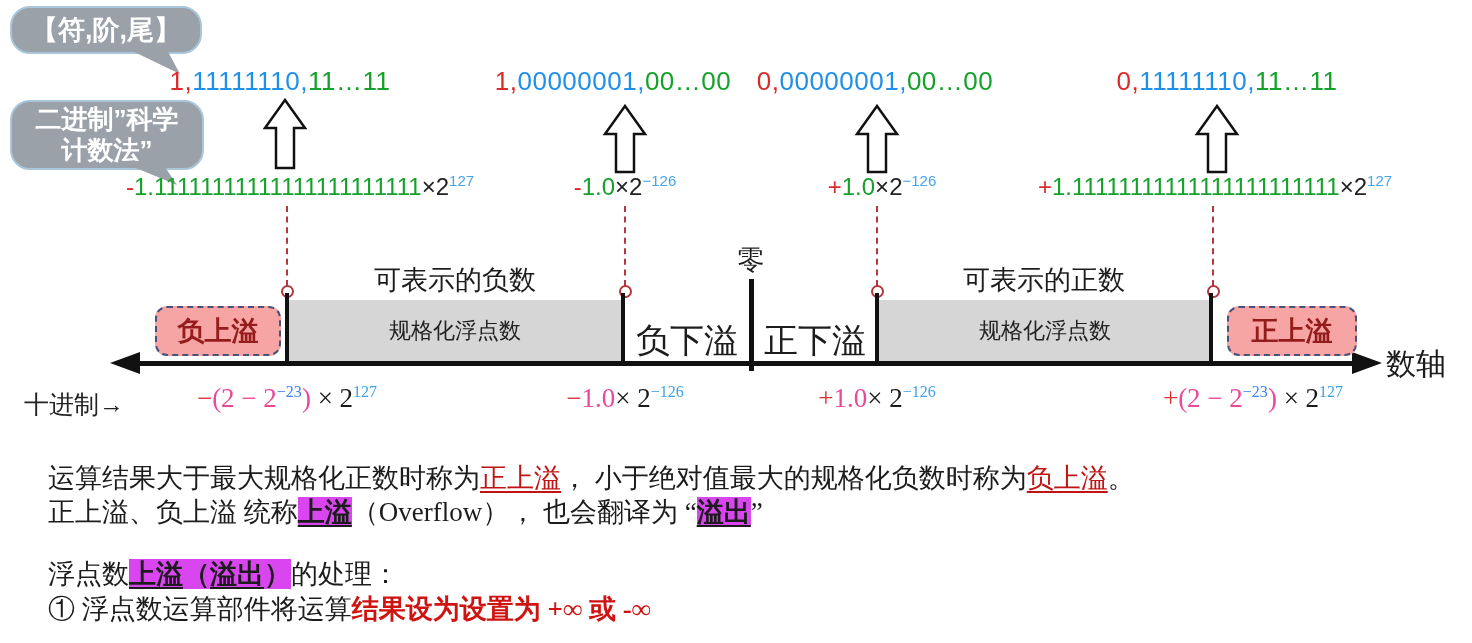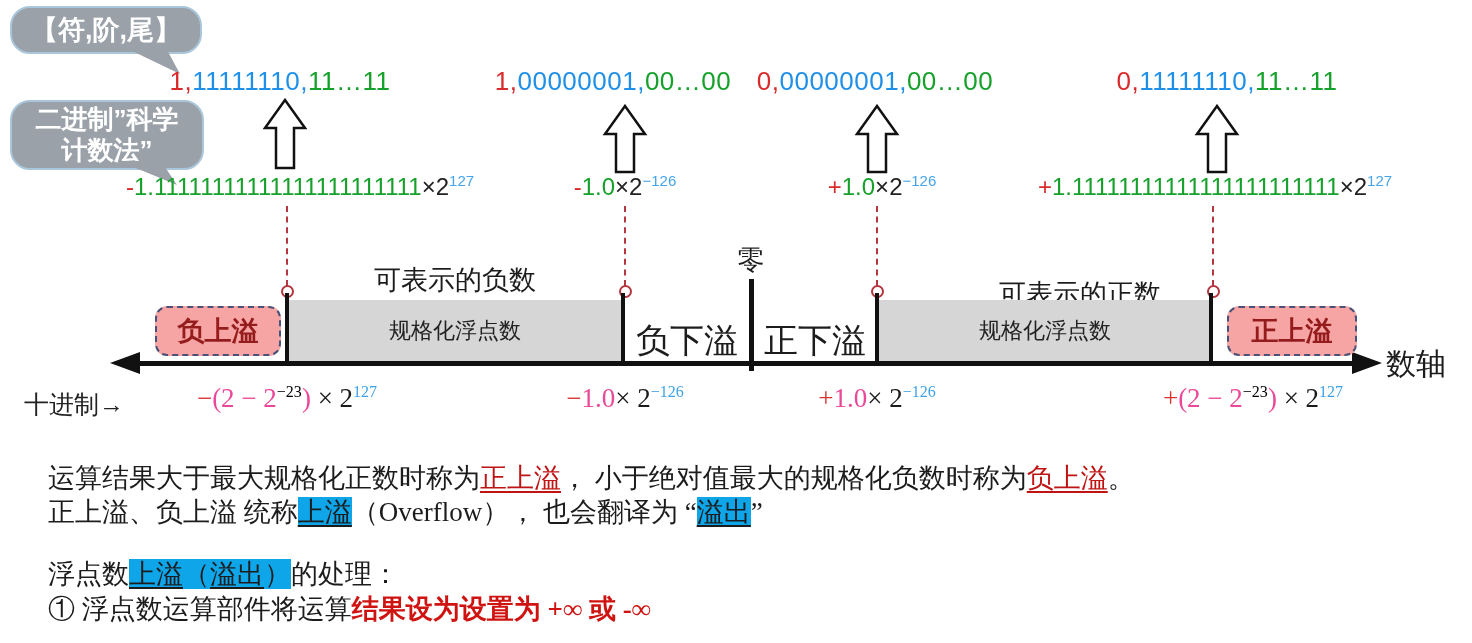--- a/index.html
+++ b/index.html
@@ -49,28 +49,28 @@
     background:#f7a4a4; border:2px dashed #4a5178; border-radius:12px;
     color:#951c1c; font-size:27px; font-weight:bold;
   }
   .ov-neg { left:155px; width:122px; }
   .ov-pos { left:1227px; width:126px; }
   
   .dec-prefix { position:absolute; left:24px; top:388px; font-size:25px; color:#222; }
   .dec { position:absolute; top:383px; font-size:27px; font-family:"Liberation Serif", serif; white-space:nowrap; transform:translateX(-50%); }
   .dec .d-sign { color:#d93030; }
   .dec .d-green { color:#ec4899; }
-  .dec .d-gsup { color:#000000; font-size:16px; vertical-align:super; }
+  .dec .d-gsup { color:#3b82f6; font-size:16px; vertical-align:super; }
   .dec .d-mid { color:#1b1b1b; }
   .dec .d-exp { color:#3da2e8; font-size:16px; vertical-align:super; }
   
   .para { position:absolute; left:48px; font-size:27px; color:#1c1c1c; font-family:"Liberation Serif", serif; white-space:nowrap; }
   .p1 { top:460px; } .p2 { top:494px; } .p3 { top:556px; } .p4 { top:591px; }
   .red-ul { color:#c01414; text-decoration:underline; text-underline-offset:4px; }
-  .hl { background:#0ea5e9; }
+  .hl { background:#d946ef;font-weight:bold; }
   .ul { text-decoration:underline; text-underline-offset:4px; }
   .red-bold { color:#cf1311; font-weight:bold; }
 </style>
 </head>
 <body>
 
 <div class="canvas">
 
   <div class="bubble bubble-1">
     <span>【符,阶,尾】</span>
@@ -129,21 +129,21 @@
   <svg class="up-arrow" style="left:1217px; top:104px;" width="46" height="70">
     <path d="M23 2 L43 30 L32 30 L32 68 L14 68 L14 30 L3 30 Z" fill="#fff" stroke="#111" stroke-width="2.5" stroke-linejoin="miter"></path>
   </svg>
   <div class="sci" style="left:1215px;">
     <span class="s-sign">+</span><span class="s-mant">1.11111111111111111111111</span><span class="s-base">×2</span><span class="s-exp">127</span>
   </div>
   <div class="dash-v" style="left:1213px;"></div>
   <div class="dash-dot" style="left:1213px;"></div>
 
   <div class="lbl lbl-region-title" style="left:455px;">可表示的负数</div>
-  <div class="lbl lbl-region-title" style="left:1080px;margin-top:14px;">可表示的正数</div>
+  <div class="lbl lbl-region-title" style="left:1044px;">可表示的正数</div>
   <div class="lbl lbl-zero" style="left:751px;">零</div>
 
   <div class="gray-region region-neg">
     <span>规格化浮点数</span>
   </div>
   <div class="gray-region region-pos">
     <span>规格化浮点数</span>
   </div>
 
   <div class="lbl lbl-underflow" style="left:687px;">负下溢</div>

